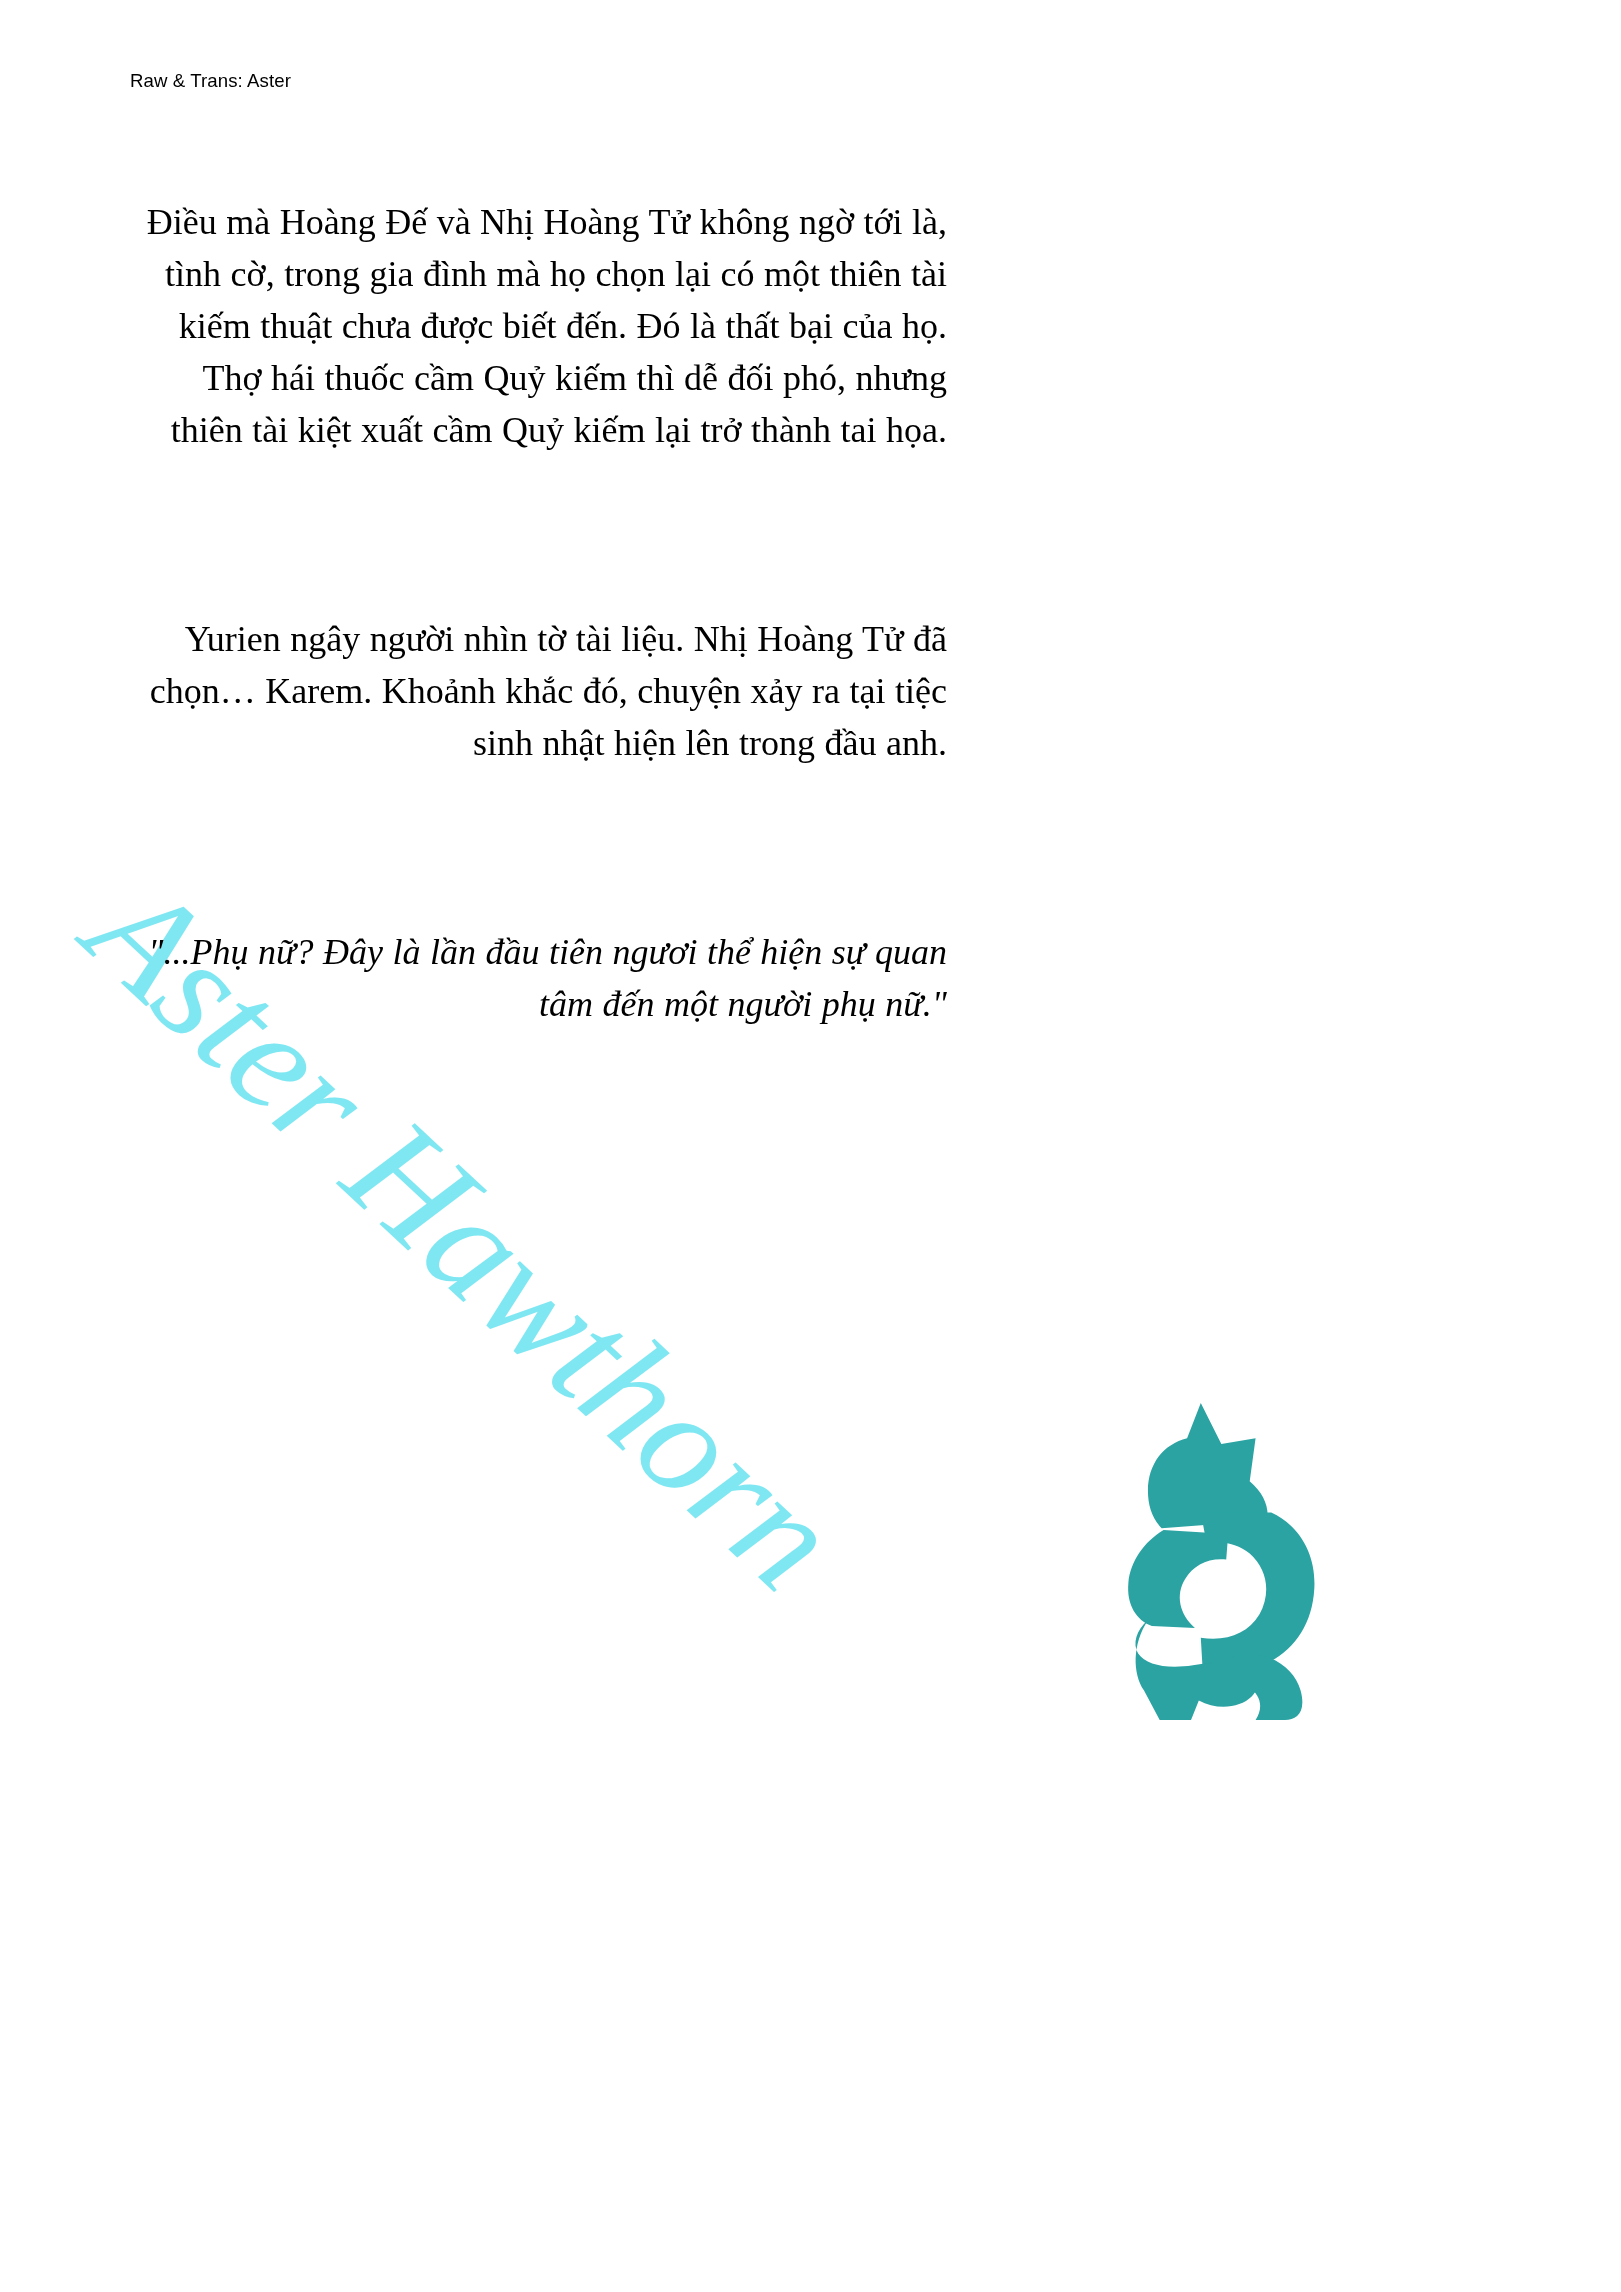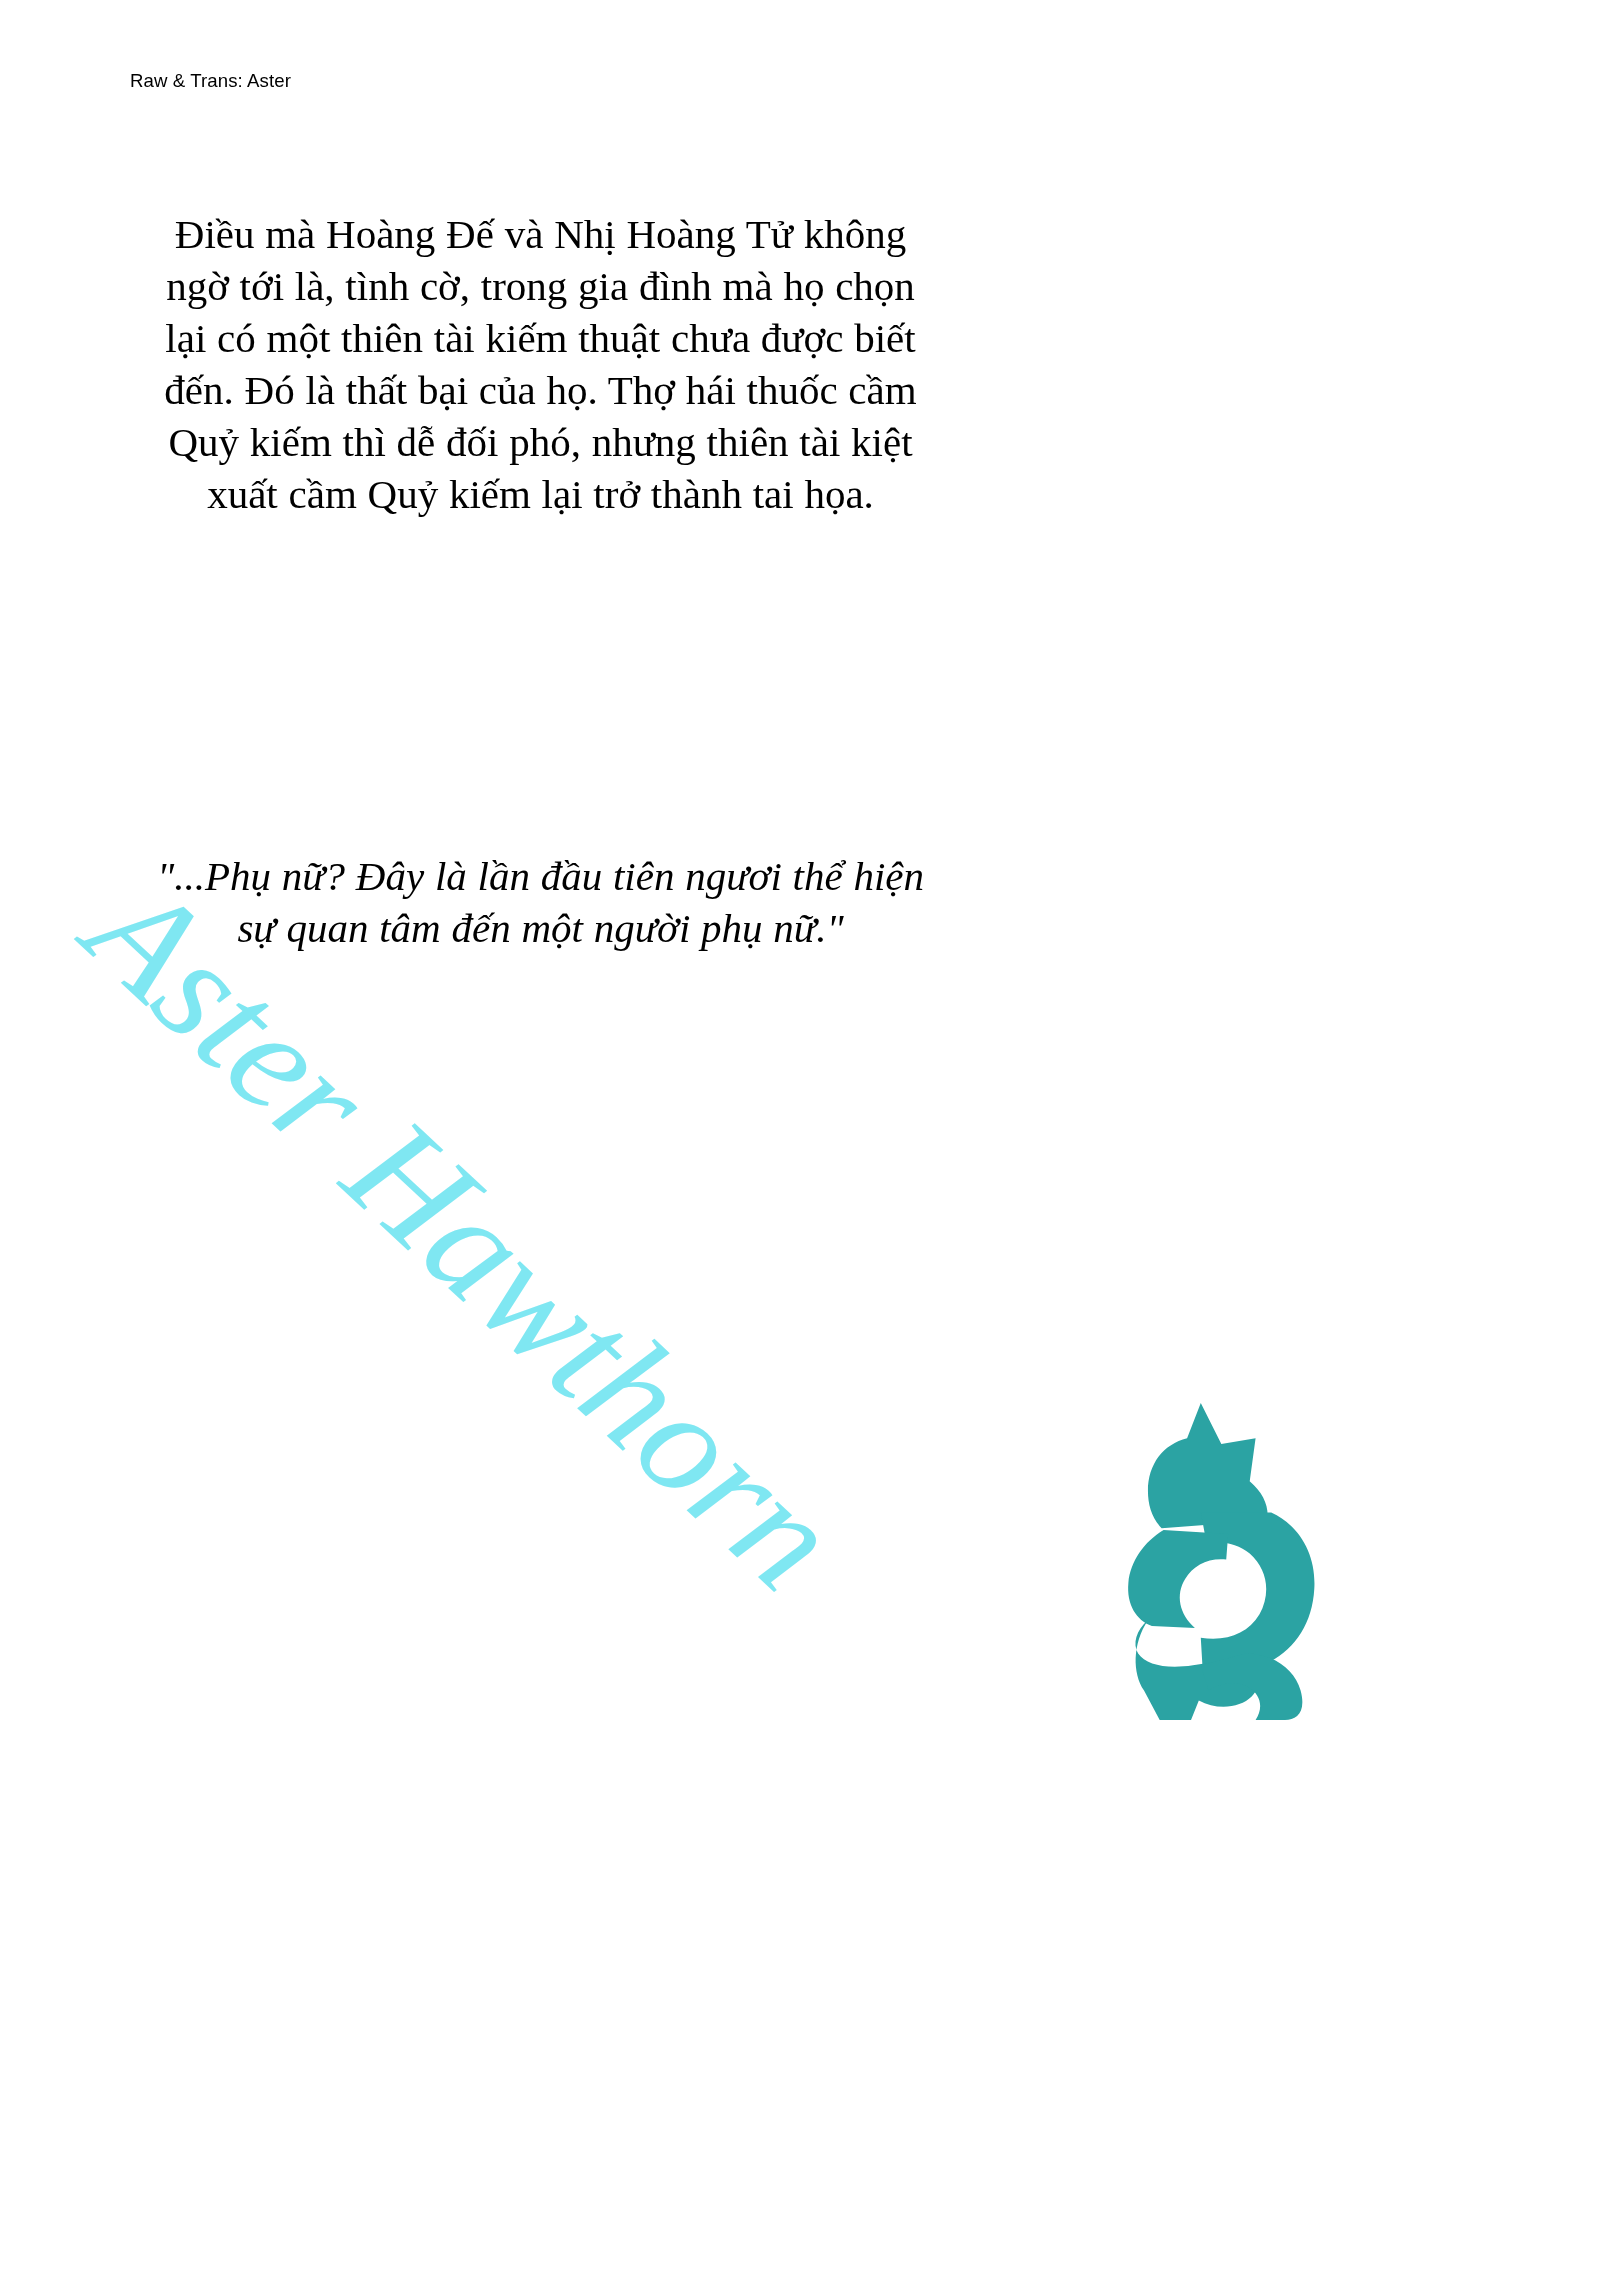--- a/index.html
+++ b/index.html
@@ -71,24 +71,24 @@
 
   
   #content {
     position: absolute;
     left: 130px;
     top: 192px;
     width: 821px;
     z-index: 4;
   }
   .para {
-    font-size: 41px;
+    font-size: 36px;
     line-height: 52px;
-    margin: 16px;
-    text-align: center;
+    margin: 4px;
+    text-align: right;
     word-spacing: 0.5px;
   }
   .para.italic {
     font-style: italic;
   }
   .gap-xl { height: 149px; }
 </style>
 </head>
 <body>
 
@@ -153,20 +153,21 @@
       </g>
     </svg>
   </div>
 
   <div id="content">
 
     <p class="para">Điều mà Hoàng Đế và Nhị Hoàng Tử không ngờ tới là, tình cờ, trong gia đình mà họ chọn lại có một thiên tài kiếm thuật chưa được biết đến. Đó là thất bại của họ. Thợ hái thuốc cầm Quỷ kiếm thì dễ đối phó, nhưng thiên tài kiệt xuất cầm Quỷ kiếm lại trở thành tai họa.</p>
 
     <div class="gap-xl"></div>
 
+    <p class="para">Yurien ngây người nhìn tờ tài liệu. Nhị Hoàng Tử đã chọn… Karem. Khoảnh khắc đó, chuyện xảy ra tại tiệc sinh nhật hiện lên trong đầu anh.</p>
 
     <div class="gap-xl"></div>
 
     <p class="para italic">"...Phụ nữ? Đây là lần đầu tiên ngươi thể hiện sự quan tâm đến một người phụ nữ."</p>
 
     <div class="gap-xl"></div>
 
 
   </div>
 

